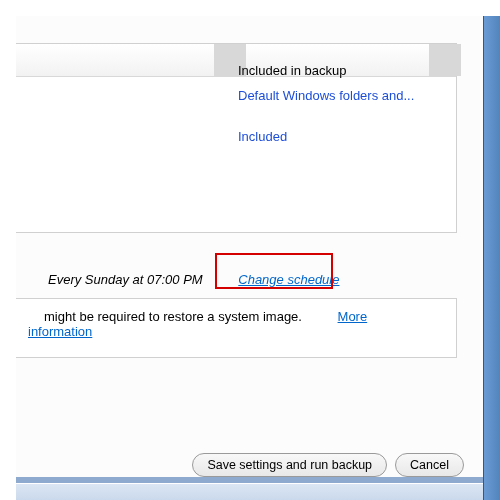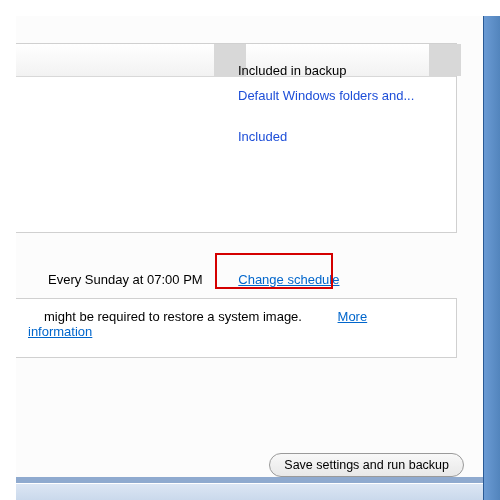--- a/index.html
+++ b/index.html
@@ -77,20 +77,21 @@
       white-space: nowrap;
     }
     .data-cell.r1 { top: 28px; }
     .data-cell.r2 { top: 63px; margin-top: 6px; }
     .schedule-line {
       position: absolute;
       left: 0;
       top: 240px;
       font-size: 13px;
       color: #000;
+      font-style: italic;
     }
     .schedule-link {
       color: #0066cc;
       text-decoration: underline;
       cursor: pointer;
     }
     .red-box {
       position: absolute;
       left: 199px;
       top: 237px;
@@ -172,19 +173,20 @@
   </div>
 
   <div class="red-box"></div>
 
   <div class="info-panel">
     <span> might be required to restore a system image. </span><span class="more-info-link">More information</span>
   </div>
 
   <div class="button-row">
     <button class="btn">Save settings and run backup</button>
+    <button class="btn">Cancel</button>
   </div>
 
   <div class="bottom-border"></div>
   <div class="bottom-strip"></div>
 </div>
 
 <div class="window-frame"></div>
 
 </body></html>

